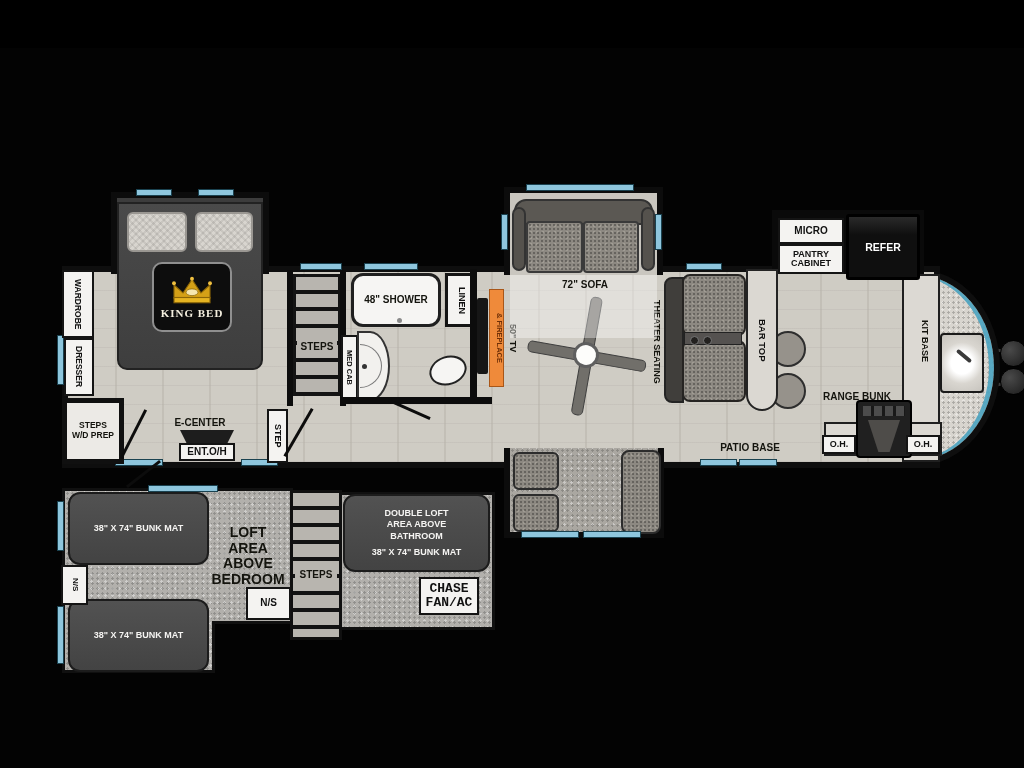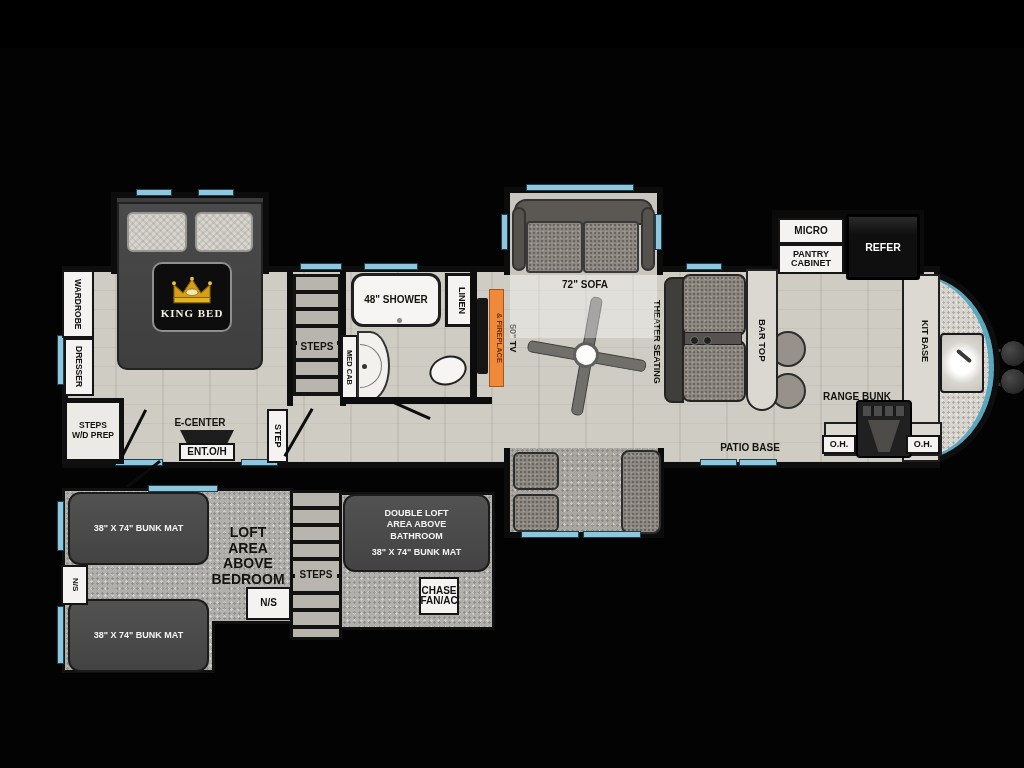--- a/index.html
+++ b/index.html
@@ -203,16 +203,16 @@
 AREA ABOVE
 BEDROOM</div>
   <div class="wbox" style="left:246px;top:539px;width:45px;height:33px;font-size:10px;border-width:2.5px;">N/S</div>
 
   <div class="darkbox" style="left:343px;top:446px;width:147px;height:78px;">
     <span style="font-size:9px;white-space:pre-line;">DOUBLE LOFT
 AREA ABOVE
 BATHROOM</span>
     <span style="font-size:9px;margin-top:5px;">38" X 74" BUNK MAT</span>
   </div>
-  <div class="wbox" style="left:419px;top:529px;width:40px;height:38px;font-size:10px;border-width:2.5px;">CHASE
+  <div class="wbox" style="left:419px;top:529px;width:60px;height:38px;font-size:13px;border-width:2.5px;font-family:Liberation Mono, monospace;">CHASE
 FAN/AC</div>
 
 </div>
 
 </body></html>

